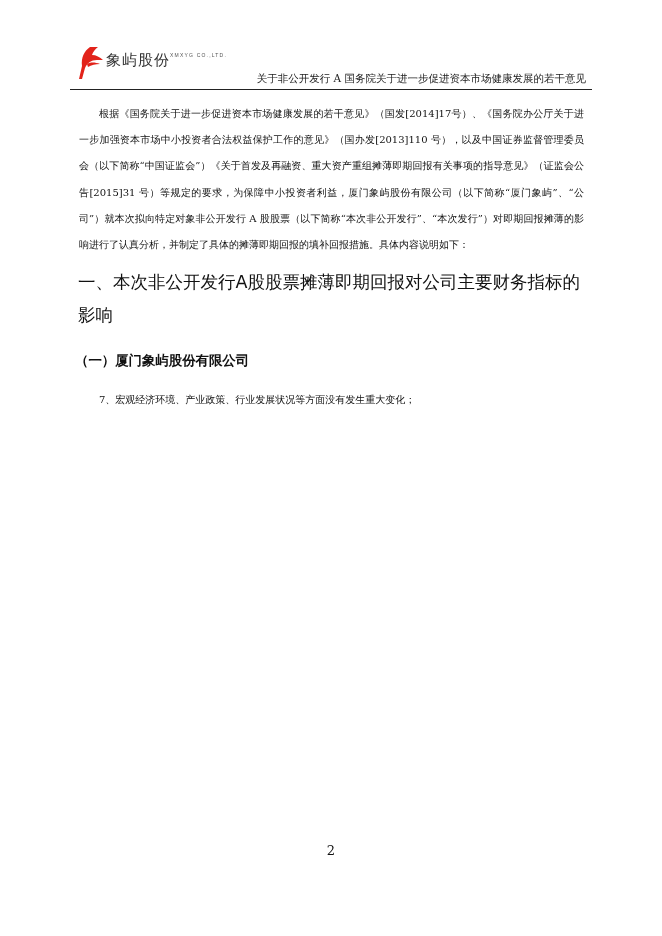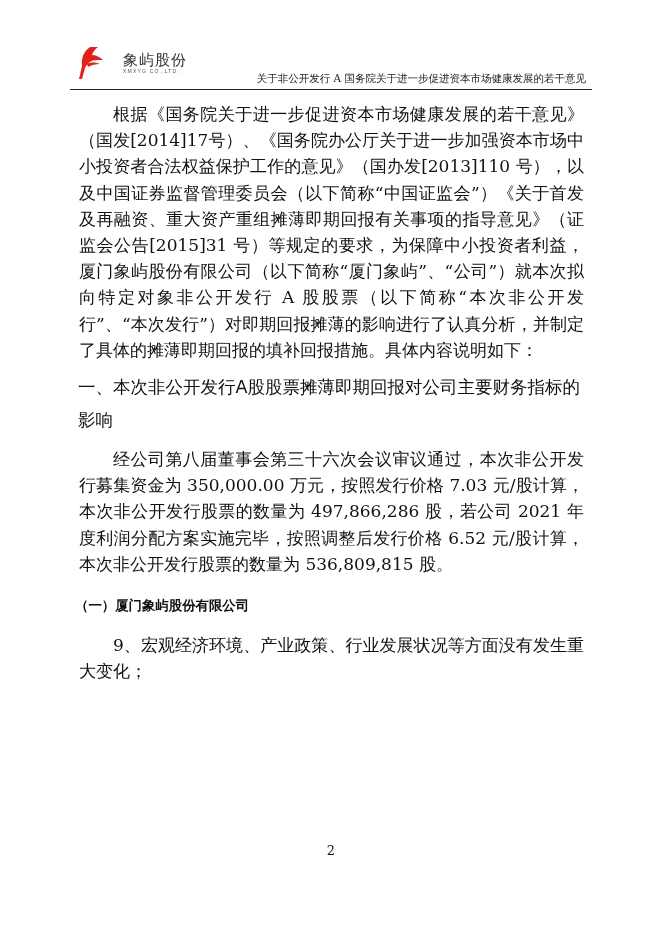--- a/index.html
+++ b/index.html
@@ -9,38 +9,38 @@
       color: #111111;
     }
     .header {
       position: absolute; left: 70px; top: 42px; width: 522px; height: 47px;
       border-bottom: 1.5px solid #222;
     }
     .logo {
       position: absolute; left: 6px; top: 4px; height: 34px; display: flex; align-items: flex-start;
     }
     .logo-mark { width: 28px; height: 34px; }
-    .logo-text { margin-left: 19px; margin-top: 6px; display: flex; flex-direction: column; }
+    .logo-text { margin-left: 2px; margin-top: 6px; display: flex; flex-direction: row; }
     .logo-cn {
       font-family: "DejaVu Sans", "Liberation Sans", sans-serif;
       font-size: 15px; letter-spacing: 1px; color: #333; line-height: 16px;
     }
     .logo-en {
       font-family: "Liberation Sans", sans-serif;
       font-size: 5px; letter-spacing: 1.2px; color: #555; line-height: 7px;
     }
     .header-title {
       position: absolute; right: 6px; bottom: 3px;
       font-size: 10.5px; color: #222; white-space: nowrap;
     }
     .content {
       position: absolute; left: 79px; top: 101px; width: 505px;
     }
     .para {
-      font-size: 17px; line-height: 26.2px; margin: 0;
+      font-size: 10px; line-height: 26.2px; margin: 0;
       text-align: justify; text-indent: 2em;
     }
     .para.first { }
     .h1 {
       font-family: "DejaVu Sans", "Liberation Sans", sans-serif;
       font-size: 17.5px; line-height: 33px; margin: 8px 4px 9px -1px; font-weight: normal;
     }
     .h2 {
       font-family: "DejaVu Sans", "Liberation Sans", sans-serif;
       font-size: 13.4px; font-weight: bold; margin: 18px 0 15px -4px; line-height: 22px;
@@ -66,20 +66,19 @@
     </div>
   </div>
   <div class="header-title">关于非公开发行 A 国务院关于进一步促进资本市场健康发展的若干意见</div>
 </div>
 
 <div class="content">
   <p class="para first">根据《国务院关于进一步促进资本市场健康发展的若干意见》（国发[2014]17号）、《国务院办公厅关于进一步加强资本市场中小投资者合法权益保护工作的意见》（国办发[2013]110 号），以及中国证券监督管理委员会（以下简称“中国证监会”）《关于首发及再融资、重大资产重组摊薄即期回报有关事项的指导意见》（证监会公告[2015]31 号）等规定的要求，为保障中小投资者利益，厦门象屿股份有限公司（以下简称“厦门象屿”、“公司”）就本次拟向特定对象非公开发行 A 股股票（以下简称“本次非公开发行”、“本次发行”）对即期回报摊薄的影响进行了认真分析，并制定了具体的摊薄即期回报的填补回报措施。具体内容说明如下：</p>
 
   <h1 class="h1">一、本次非公开发行A股股票摊薄即期回报对公司主要财务指标的影响</h1>
 
-  <p class="para">经公司第八届董事会第三十六次会议审议通过，本次非公开发行募集资金为 350,000.00 万元，按照发行价格 7.03 元/股计算，本次非公开发行股票的数量为 497,866,286 股，若公司 2021 年度利润分配方案实施完毕，按照调整后发行价格 6.52 元/股计算，本次非公开发行股票的数量为 536,809,815 股。</p>
 
   <h2 class="h2">（一）厦门象屿股份有限公司</h2>
 
-  <p class="para item">9、宏观经济环境、产业政策、行业发展状况等方面没有发生重大变化；</p>
+  <p class="para item">7、宏观经济环境、产业政策、行业发展状况等方面没有发生重大变化；</p>
 </div>
 
 <div class="page-number">2</div>
 
 </body></html>

